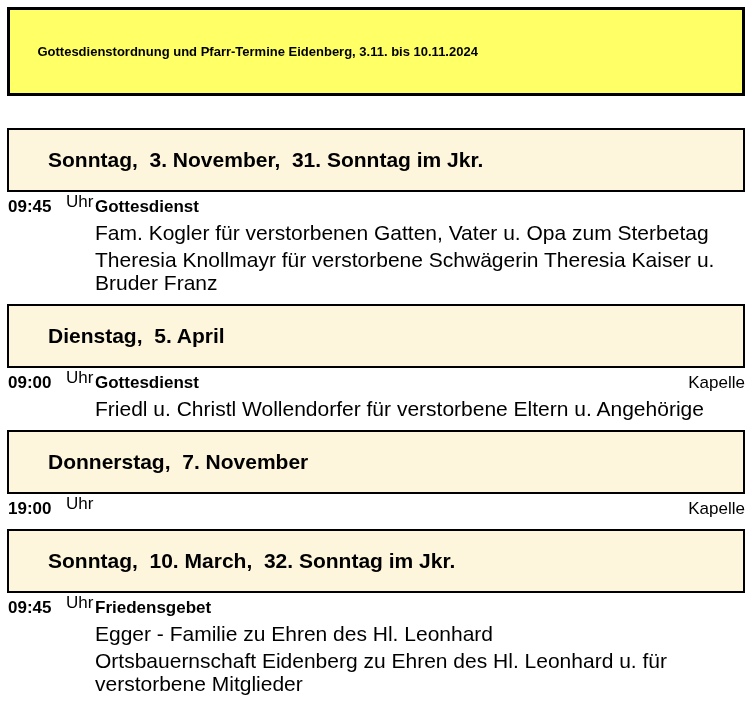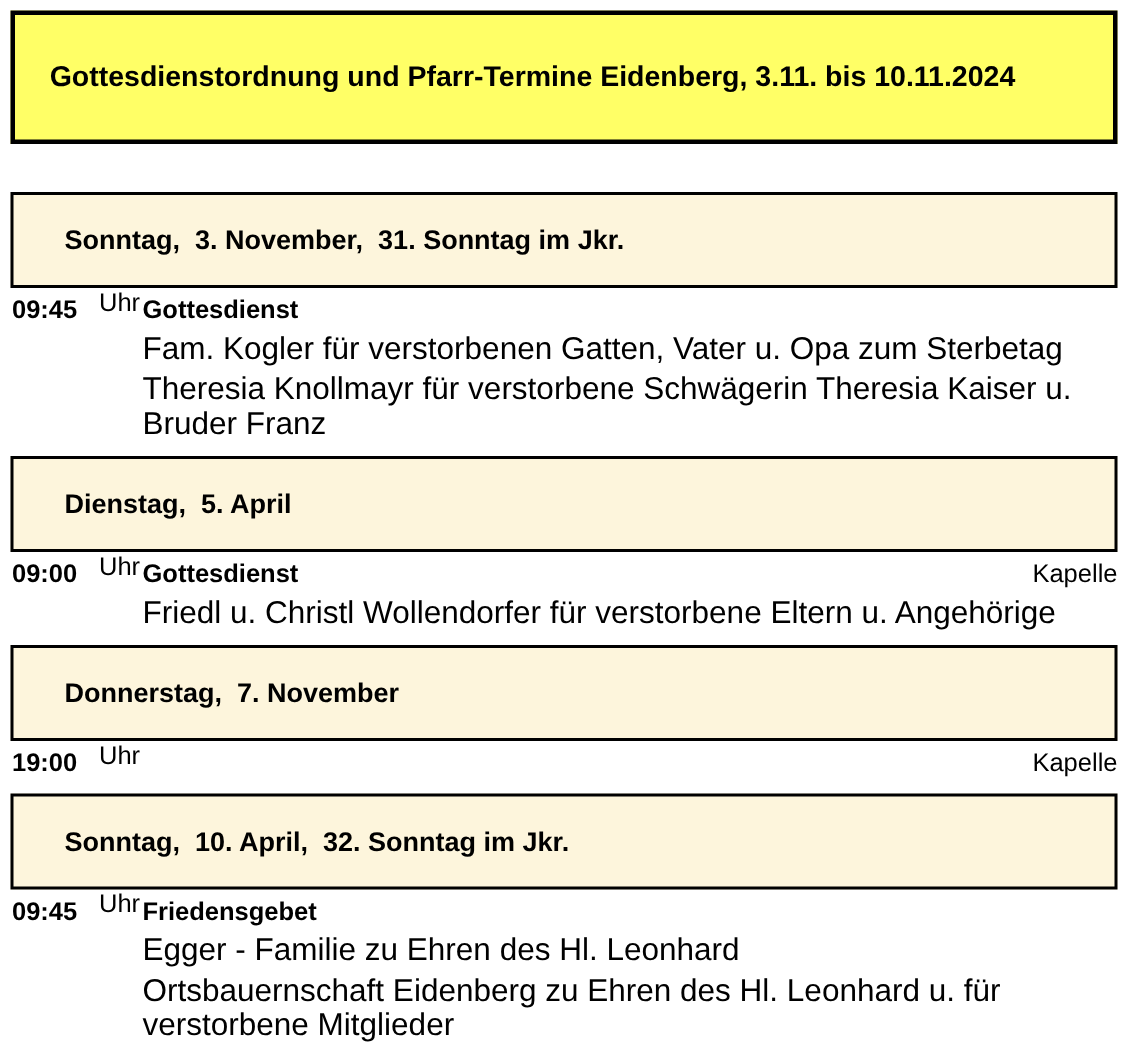--- a/index.html
+++ b/index.html
@@ -14,34 +14,34 @@
     font-family:"Liberation Sans","DejaVu Sans",sans-serif;
     color:var(--ink);
     overflow:hidden;
   }
   .page{padding:7px 11px 0 7px;}
 
   
   .title-box{
     background:var(--banner-yellow);
     border:3px solid var(--ink);
-    padding:9px 7px 8px 2px;
-    font-size:19px;font-weight:bold;
+    padding:9px 7px 8px 13px;
+    font-size:13px;font-weight:bold;
     line-height:22px;
     margin-bottom:32px;
     white-space:pre-wrap;
   }
 
   
   .section{margin-bottom:10px;}
   .section-header{
     background:var(--header-cream);
     border:2px solid var(--ink);
     padding:0 4px;
-    font-size:18px;font-weight:bold;
+    font-size:21px;font-weight:bold;
     line-height:20px;
     white-space:pre-wrap;
   }
   .event-row{
     display:flex;align-items:flex-start;
     margin-top:4px;
     padding-left:1px;
     font-size:17px;line-height:21px;
   }
   .event-time{font-weight:bold;width:58px;flex:none;}
@@ -109,21 +109,21 @@
     </div>
     <div class="event-row">
       <span class="event-time">19:00</span>
       <span class="uhr">Uhr</span>
       <span class="event-location">Kapelle</span>
     </div>
   </div>
 
   <div class="section">
     <div class="section-header">
-      <span>Sonntag,  10. April,  32. Sonntag im Jkr.</span>
+      <span>Sonntag,  10. March,  32. Sonntag im Jkr.</span>
     </div>
     <div class="event-row">
       <span class="event-time">09:45</span>
       <span class="uhr">Uhr</span>
       <span class="event-name">Friedensgebet</span>
     </div>
     <p class="intention">Egger - Familie zu Ehren des Hl. Leonhard</p>
     <p class="intention">Ortsbauernschaft Eidenberg zu Ehren des Hl. Leonhard u. für verstorbene Mitglieder</p>
   </div>
 

